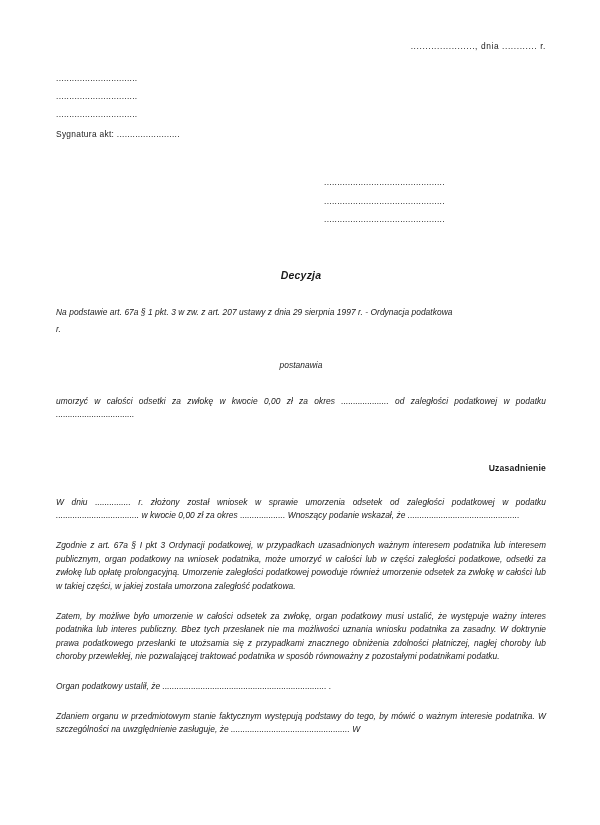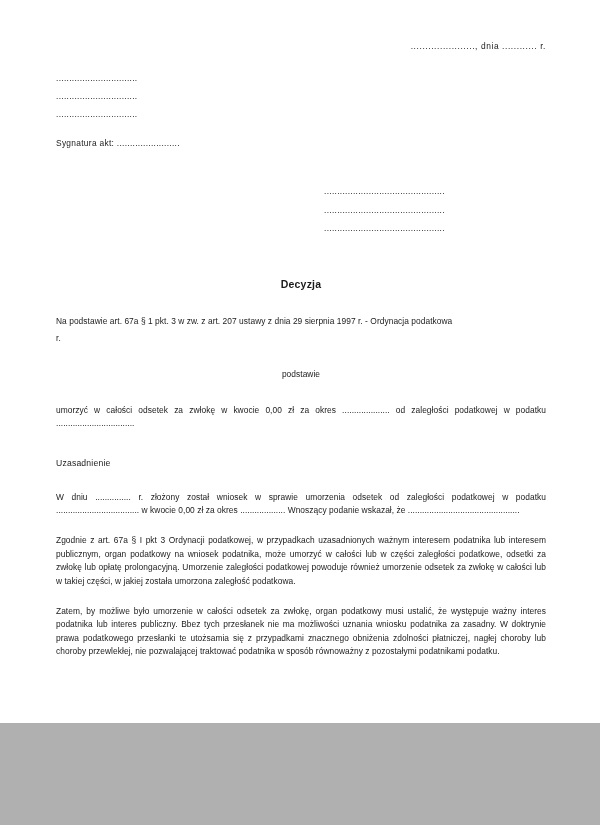--- a/index.html
+++ b/index.html
@@ -6,21 +6,21 @@
     margin: 0;
     padding: 0;
     background: #b0b0b0;
   }
   body {
     font-family: "Liberation Sans", sans-serif;
   }
   .page {
     position: relative;
     width: 600px;
-    height: 723px;
+    height: 825px;
     background: #ffffff;
     margin: 0 auto;
     overflow: hidden;
     box-sizing: border-box;
   }
   .sheet {
     position: absolute;
     left: 56px;
     top: 40px;
     width: 490px;
@@ -37,49 +37,51 @@
     letter-spacing: 0.6px;
   }
   .addr-left {
     margin-top: 4px;
   }
   .addr-left div {
     margin-bottom: 4.5px;
     letter-spacing: 0.3px;
   }
   .sygnatura {
-    margin-top: 16px;
+    margin-top: 7px;
     letter-spacing: 0.1px;
   }
   .addr-right {
     margin-top: 34px;
     margin-left: 268px;
   }
   .addr-right div {
     margin-bottom: 5px;
     letter-spacing: 0.3px;
   }
   h1.title {
     font-size: 10.5px;
     font-weight: bold;
     text-align: center;
     margin: 40px 0 22px 0;
     letter-spacing: 0.2px;
+    font-style: italic;
   }
   h2.subtitle {
     font-size: 8.6px;
-    font-weight: normal;
-    text-align: left;
-    margin: 26px 0 20px 0;
+    font-weight: bold;
+    text-align: right;
+    margin: 40px 0 20px 0;
     letter-spacing: 0.2px;
   }
   p.para {
     margin: 0 0 16px 0;
     text-align: justify;
     letter-spacing: 0.05px;
+    font-style: italic;
   }
   p.center {
     text-align: center;
     margin: 22px 0 22px 0;
   }
   p.tight {
     margin-bottom: 4px;
   }
   .basis-line2 {
     margin-top: 2px;
@@ -107,24 +109,26 @@
       <div class="dots">..............................................</div>
       <div class="dots">..............................................</div>
       <div class="dots">..............................................</div>
     </div>
 
     <h1 class="title">Decyzja</h1>
 
     <p class="para tight">Na podstawie art. 67a § 1 pkt. 3 w zw. z art. 207 ustawy z dnia 29 sierpnia 1997 r. - Ordynacja podatkowa</p>
     <p class="para">r.</p>
 
-    <p class="para center">podstawie</p>
+    <p class="para center">postanawia</p>
 
-    <p class="para block-gap">umorzyć w całości odsetek za zwłokę w kwocie 0,00 zł za okres .................... od zaległości podatkowej w podatku  .................................</p>
+    <p class="para block-gap">umorzyć w całości odsetki za zwłokę w kwocie 0,00 zł za okres .................... od zaległości podatkowej w podatku  .................................</p>
 
     <h2 class="subtitle">Uzasadnienie</h2>
 
     <p class="para">W dniu ............... r. złożony został wniosek w sprawie umorzenia odsetek od zaległości podatkowej w podatku ................................... w kwocie 0,00 zł za okres ................... Wnoszący podanie wskazał, że ...............................................</p>
     <p class="para">Zgodnie z art. 67a § I pkt 3 Ordynacji podatkowej, w przypadkach uzasadnionych ważnym interesem podatnika lub interesem publicznym, organ podatkowy na wniosek podatnika, może umorzyć w całości lub w części zaległości podatkowe, odsetki za zwłokę lub opłatę prolongacyjną. Umorzenie zaległości podatkowej powoduje również umorzenie odsetek za zwłokę w całości lub w takiej części, w jakiej została umorzona zaległość podatkowa.</p>
     <p class="para">Zatem, by możliwe było umorzenie w całości odsetek za zwłokę, organ podatkowy musi ustalić, że występuje ważny interes podatnika lub interes publiczny. Bbez tych przesłanek nie ma możliwości uznania wniosku podatnika za zasadny. W doktrynie prawa podatkowego przesłanki te utożsamia się z przypadkami znacznego obniżenia zdolności płatniczej, nagłej choroby lub choroby przewlekłej, nie pozwalającej traktować podatnika w sposób równoważny z pozostałymi podatnikami podatku.</p>
+    <p class="para">Organ podatkowy ustalił, że ..................................................................... .</p>
+    <p class="para">Zdaniem organu w przedmiotowym stanie faktycznym występują podstawy do tego, by mówić o ważnym interesie podatnika. W szczególności na uwzględnienie zasługuje, że .................................................. W</p>
 
   </div>
 </div>
 
 </body></html>

